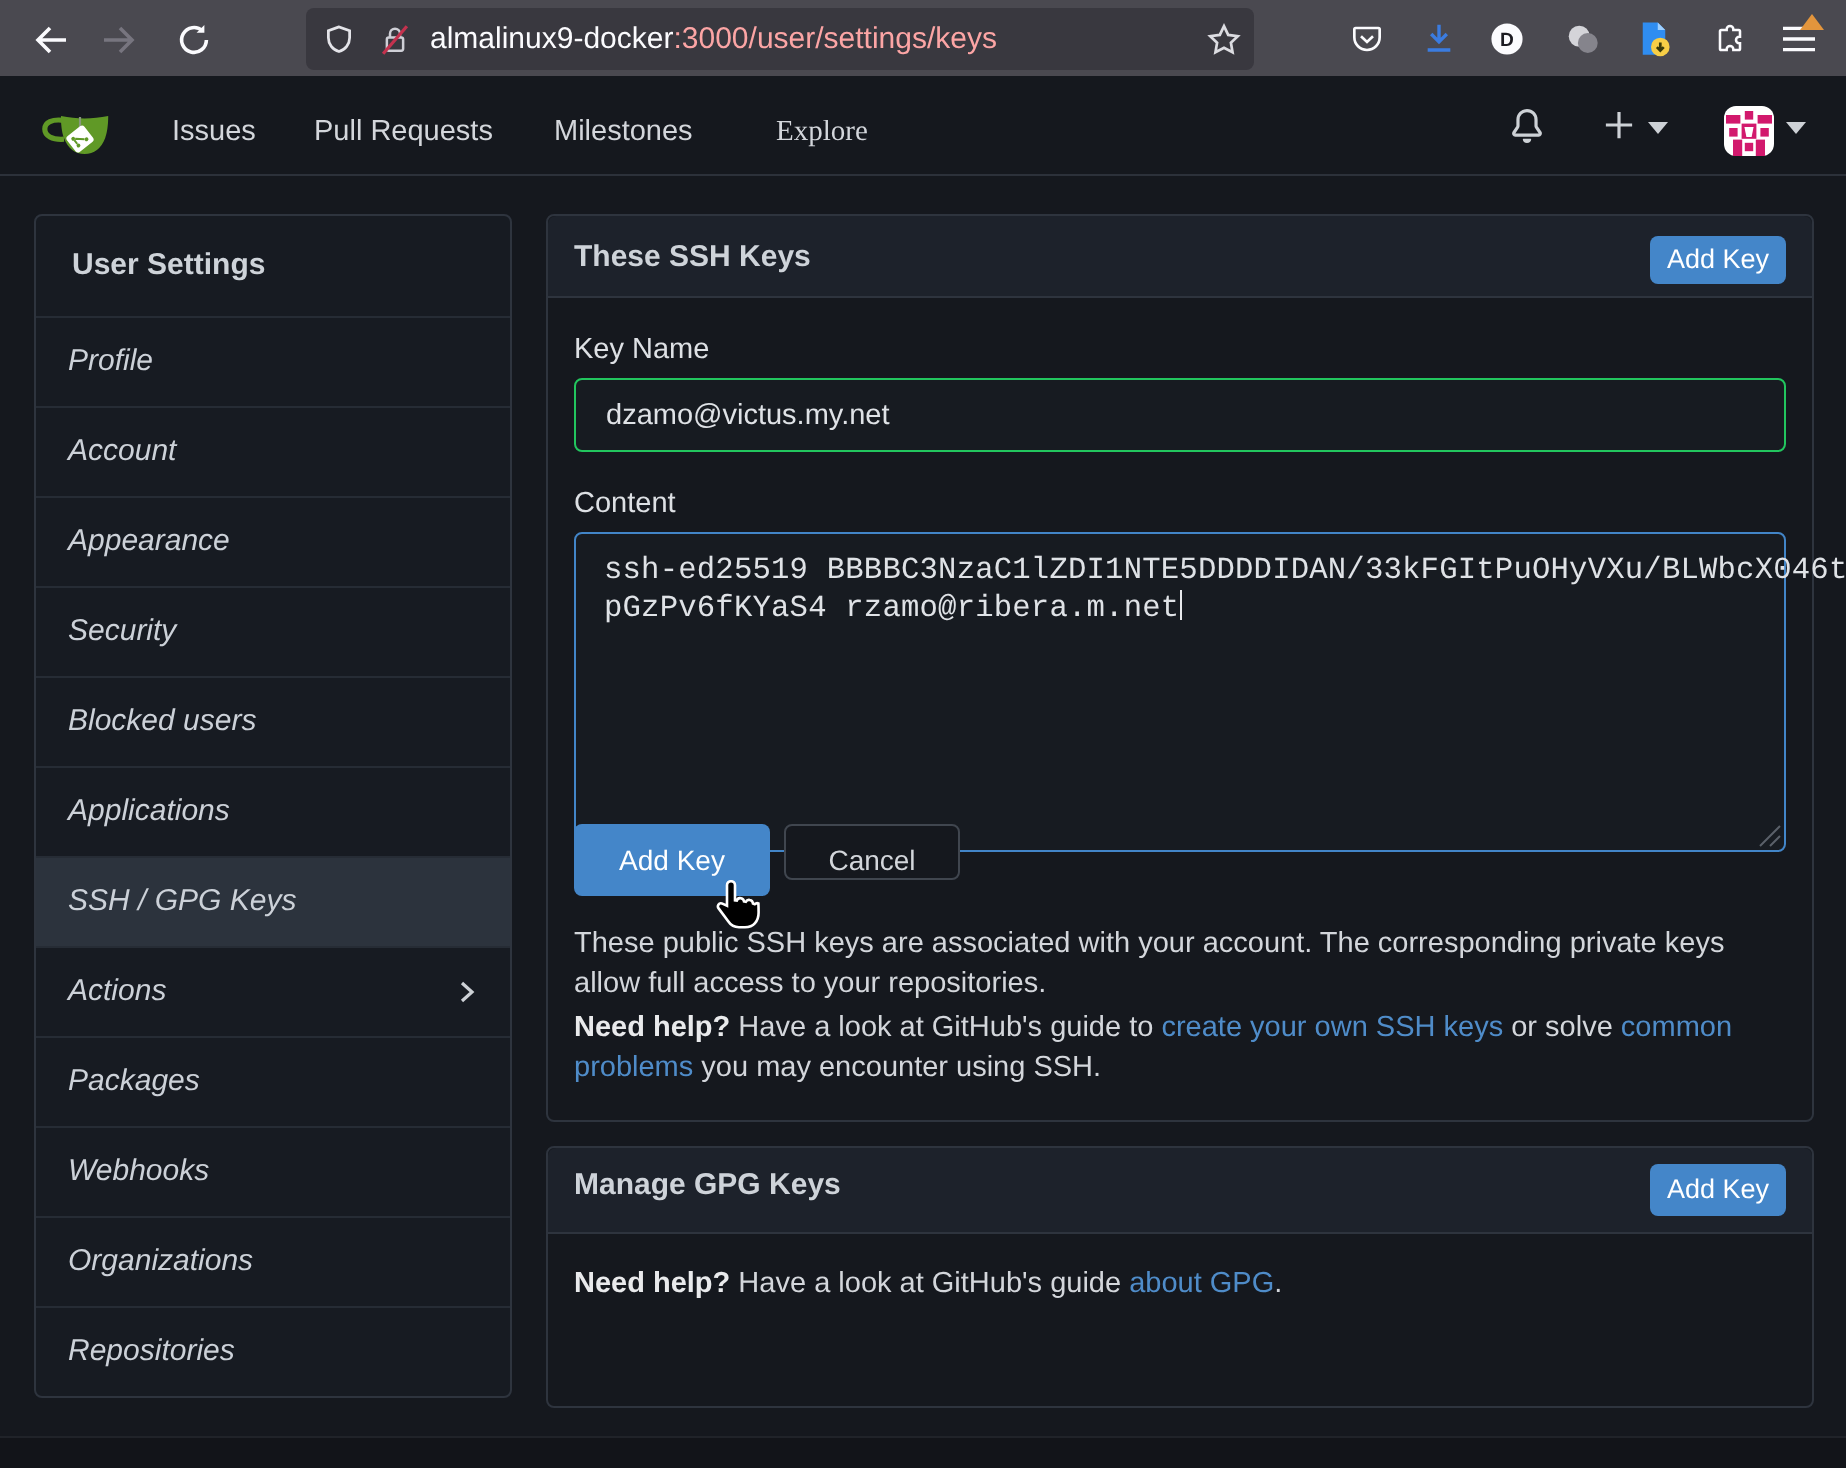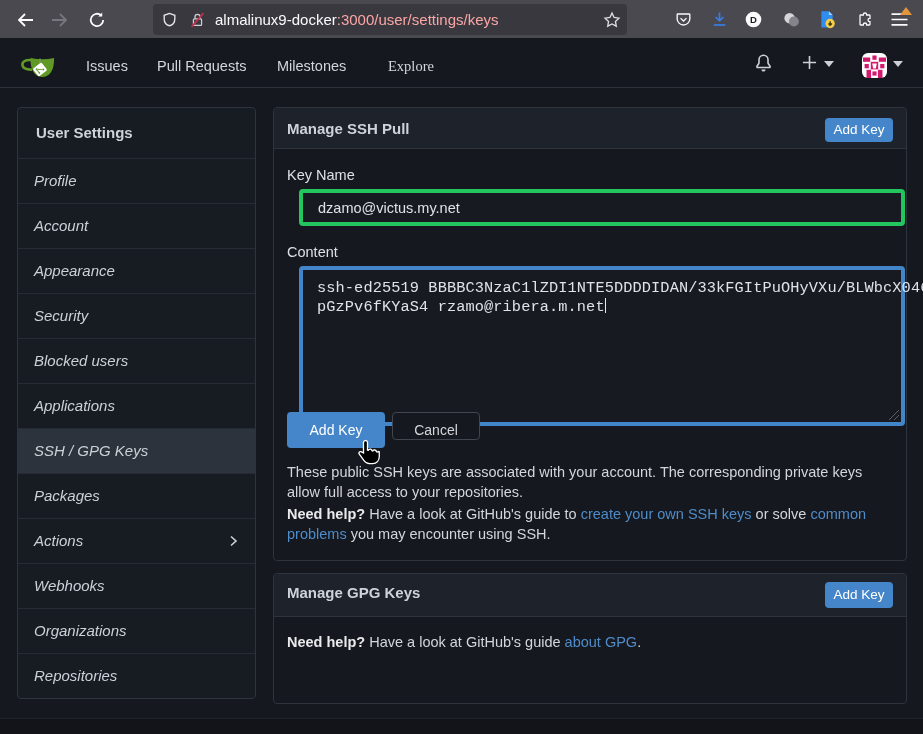--- a/index.html
+++ b/index.html
@@ -27,21 +27,21 @@
   .panel { position:absolute; left:273px; width:634px; background:#15181e; border:1px solid #2e343e; border-radius:4px; }
   .panel .hd { height:41px; background:#1d222b; border-bottom:1px solid #2e343e; border-radius:4px 4px 0 0; position:relative; }
   .panel .hd .t { position:absolute; left:13px; top:12px; font-size:15px; font-weight:bold; color:#ced3d9; }
   .btn-blue { position:absolute; background:#4486c9; color:#fff; font-size:14px; border-radius:4px; text-align:center; font-family:"Liberation Sans", sans-serif; }
   .hd .btn-blue { right:13px; top:10px; width:68px; height:24px; line-height:24px; font-size:13.5px; }
 
   .ssh { top:107px; height:454px; }
   .gpg { top:573px; height:131px; }
 
   .label { position:absolute; left:287px; font-size:14.5px; color:#dde0e4; font-weight:500; }
-  .input { position:absolute; left:299px; width:606px; background:#171b21; border:4px solid #22c55e; border-radius:4px; color:#dfe2e6; font-size:14.5px; }
+  .input { position:absolute; left:287px; width:606px; background:#171b21; border:1px solid #22c55e; border-radius:4px; color:#dfe2e6; font-size:14.5px; }
   .helptext { position:absolute; left:287px; width:606px; font-size:14.5px; line-height:20px; color:#d3d6db; }
   .helptext b { color:#e9eaec; }
   a.lnk { color:#4f8cc9; text-decoration:none; }
 
   .caret-bar { display:inline-block; width:1px; height:15px; background:#e7e9ec; vertical-align:-2px; }
 </style>
 </head>
 <body>
 
 <div class="chrome">
@@ -167,34 +167,34 @@
 
 <div class="sidebar">
   <div class="title">User Settings</div>
   <div class="item">Profile</div>
   <div class="item">Account</div>
   <div class="item">Appearance</div>
   <div class="item">Security</div>
   <div class="item">Blocked users</div>
   <div class="item">Applications</div>
   <div class="item active">SSH / GPG Keys</div>
-  <div class="item">Packages</div>
   <div class="item">Actions
     <svg class="chev" width="16" height="16" viewBox="0 0 16 16">
         <path d="M6 3.5 11 8l-5 4.5" fill="none" stroke="#cdd1d6" stroke-width="1.6"></path>
       </svg>
   </div>
+  <div class="item">Packages</div>
   <div class="item">Webhooks</div>
   <div class="item">Organizations</div>
   <div class="item">Repositories</div>
 </div>
 
 <div class="panel ssh">
   <div class="hd">
-      <div class="t">Manage SSH Pull</div>
+      <div class="t">These SSH Keys</div>
       <div class="btn-blue">Add Key</div>
     </div>
 </div>
 <div class="label" style="top:167px;">Key Name</div>
 <input class="input" style="top: 189px; height: 37px; padding-left: 15px;" value="dzamo@victus.my.net">
 <div class="label" style="top:244px;">Content</div>
 <div class="input" style="top:266px; height:160px; border-color:#4285c8; padding:9px 14px; line-height:19px; font-size:15.3px; letter-spacing:0.1px;font-family:Liberation Mono, monospace;"><span style="white-space:pre;">ssh-ed25519 BBBBC3NzaC1lZDI1NTE5DDDDIDAN/33kFGItPuOHyVXu/BLWbcX046t/
 pGzPv6fKYaS4 rzamo@ribera.m.net</span><span class="caret-bar"></span>
   <svg style="position:absolute; right:1px; bottom:1px;" width="12" height="12" viewBox="0 0 12 12">
       <path d="M11 1 1 11M11 6 6 11" stroke="#5a6069" stroke-width="1"></path>

